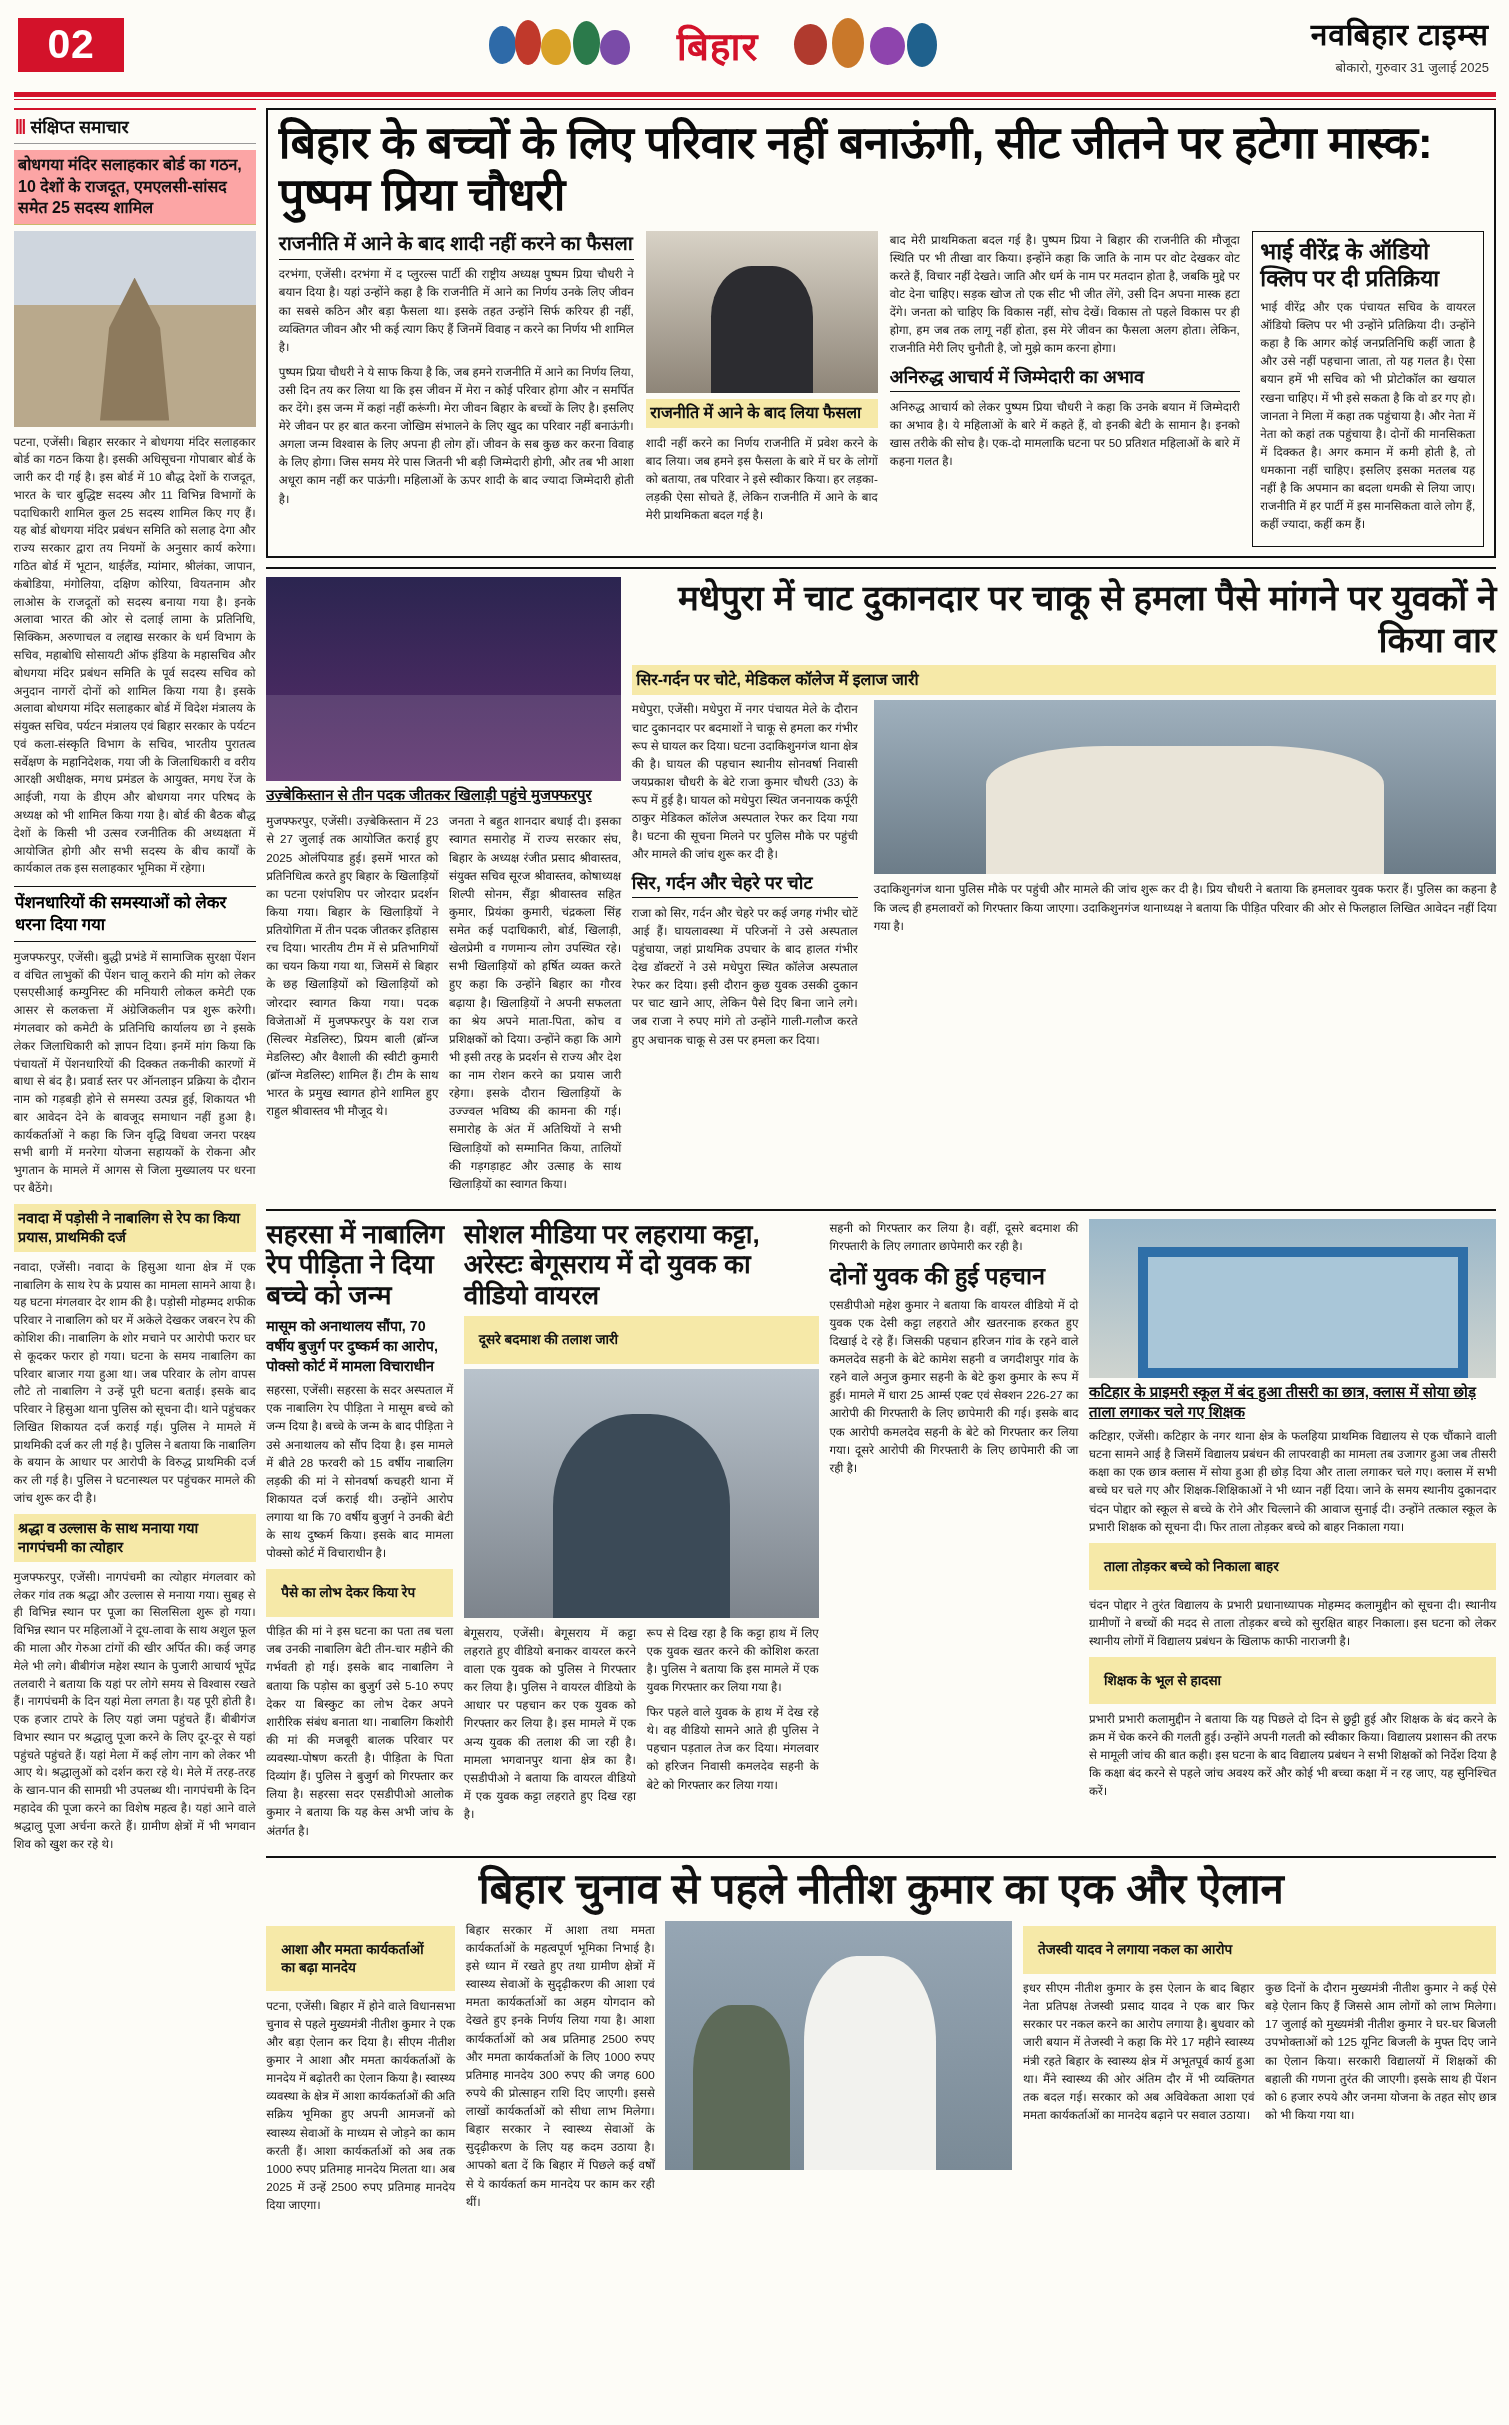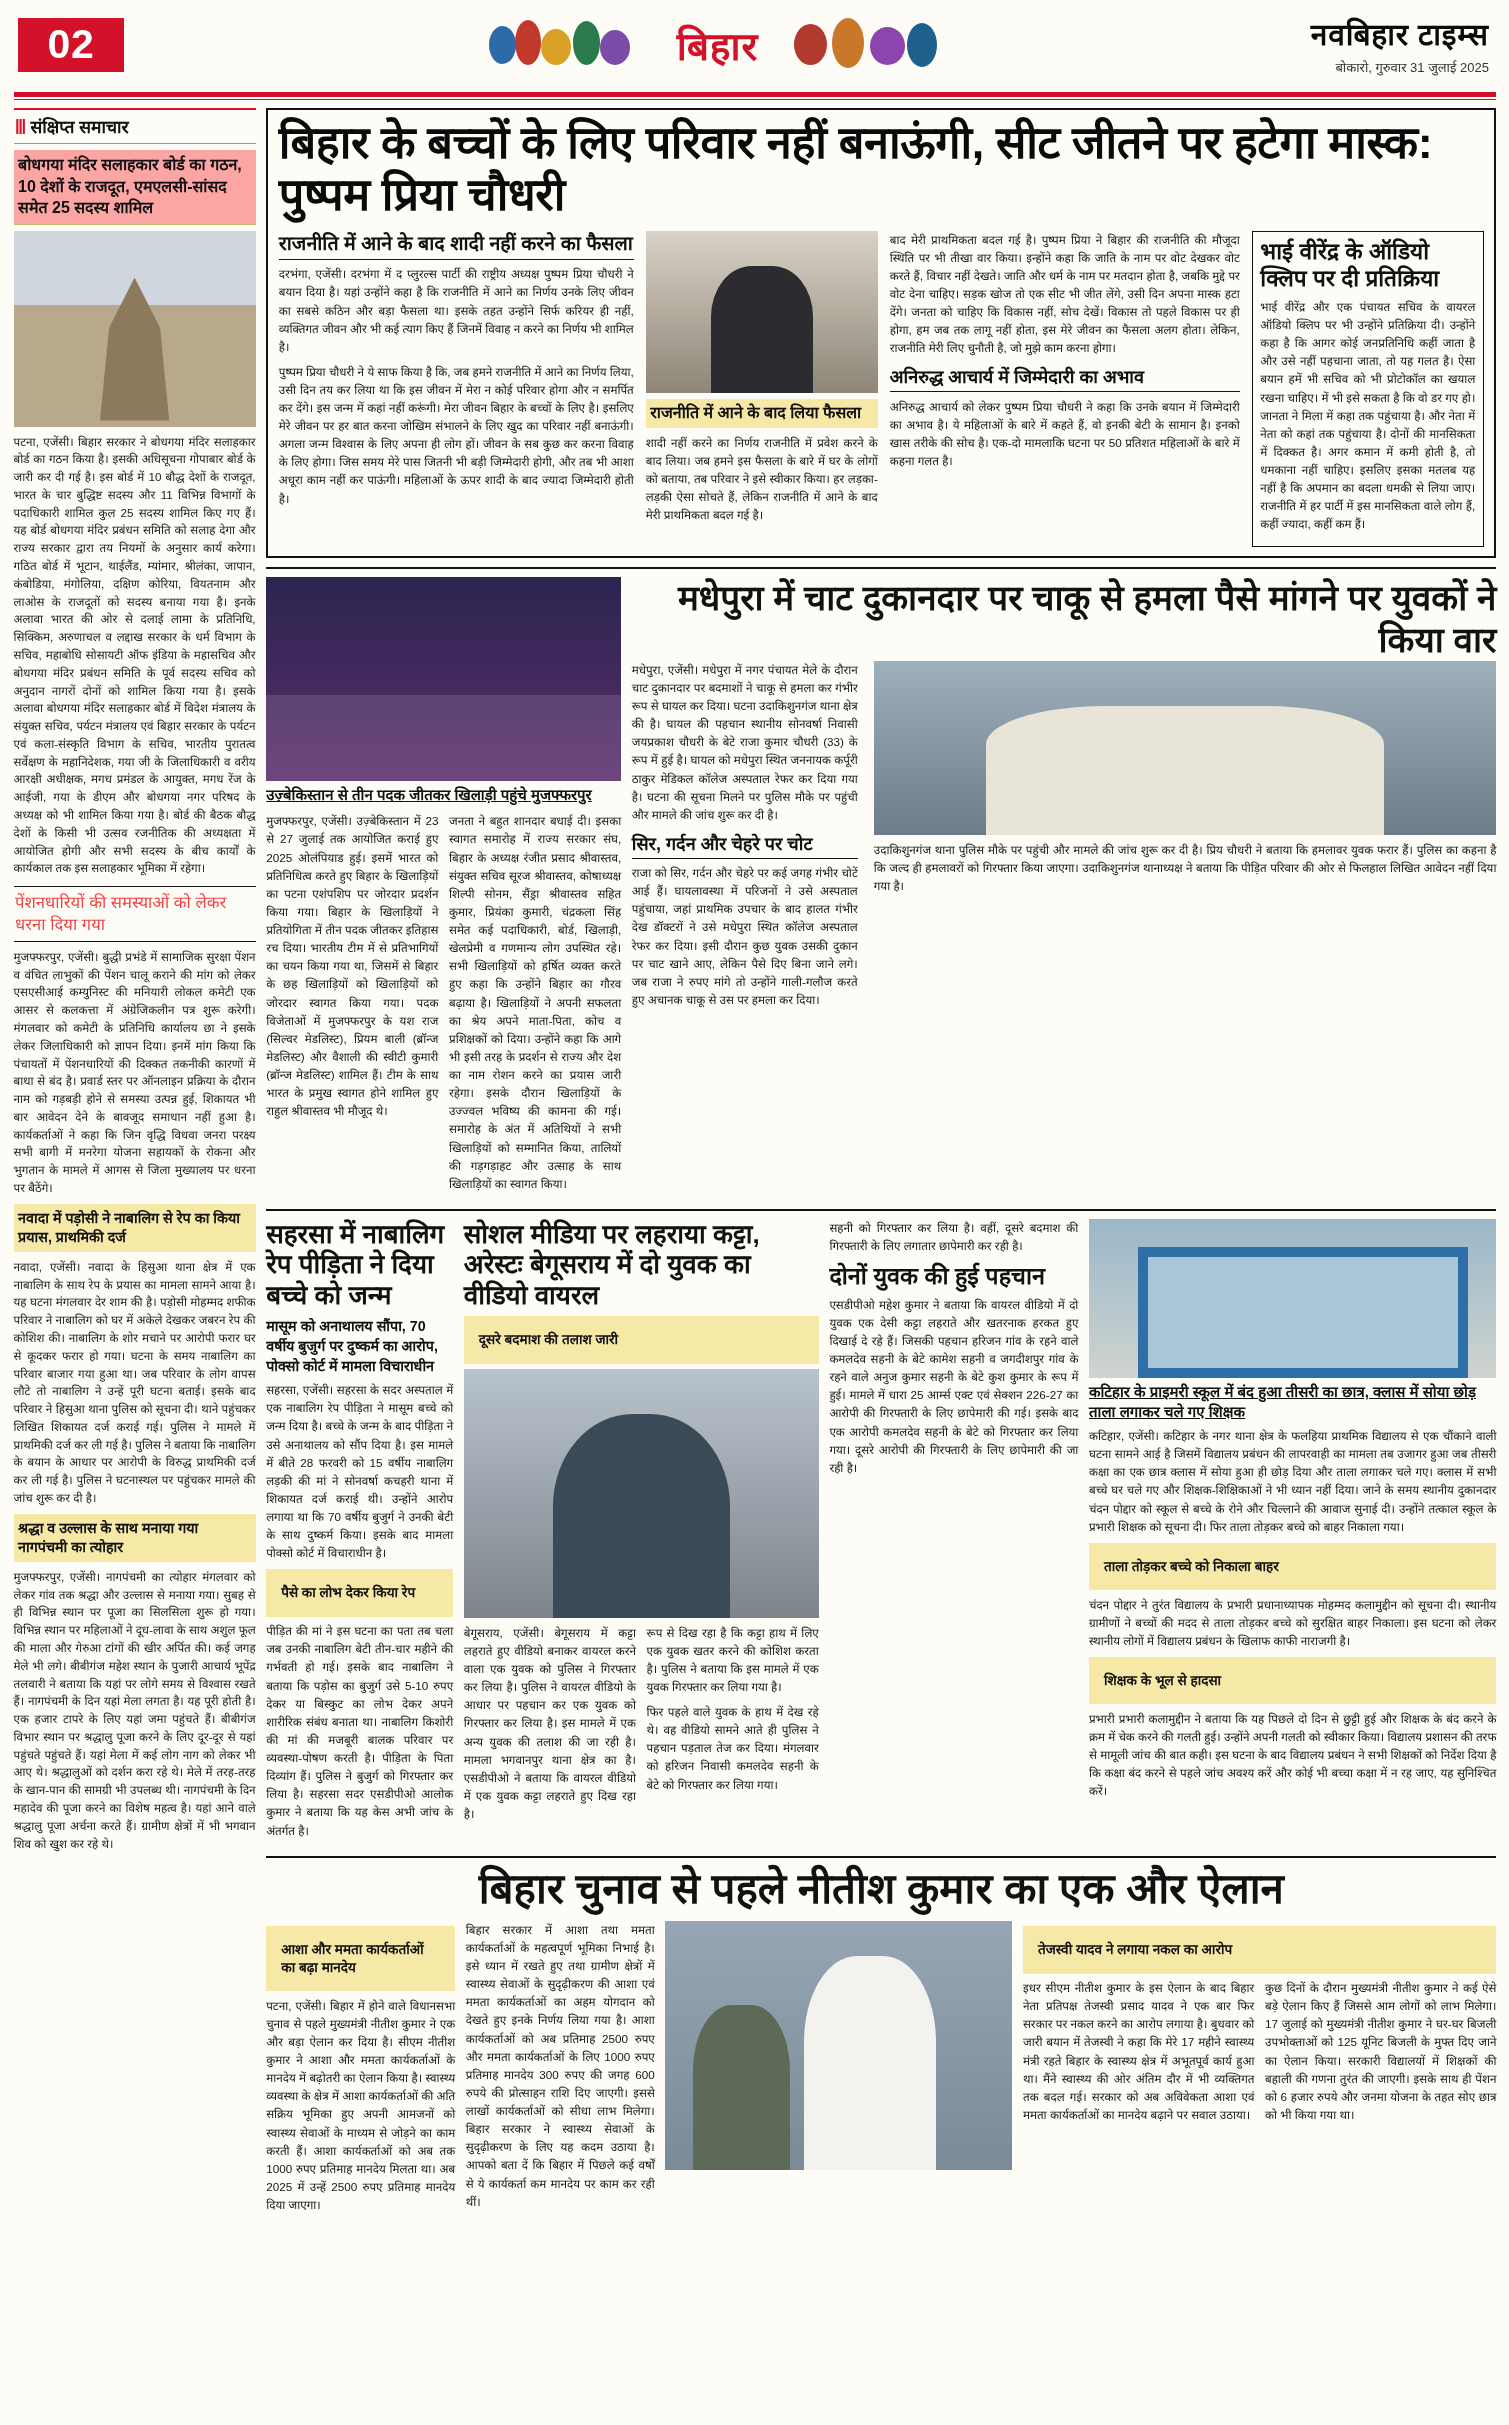--- a/index.html
+++ b/index.html
@@ -44,21 +44,21 @@
   .rail-head .t { font-size:17.4px; font-weight:bold; color:#111; }
   .rail-lead {
     background:#fca5a5; font-size:16px; font-weight:bold; line-height:1.35;
     padding:4.5px 4.5px; color:#111; border-bottom:0.8px solid #c9b96a;
   }
   .photo { background:#c9c6bb; position:relative; overflow:hidden; }
   .rail-photo { height:196px; margin:6px 0; }
   .rail-text { font-size:11.7px; line-height:1.52; text-align:justify; color:#1b1b1b; }
   .rail-text p { margin:0 0 6.8px 0; }
   .rail-sub {
-    font-size:16.6px; font-weight:normal; line-height:1.3; color:#ef4444;
+    font-size:16.6px; font-weight:bold; line-height:1.3; color:#000000;
     border-top:1.5px solid #111; border-bottom:0.8px solid #111;
     padding:5.3px 1.5px; margin:9px 0 6px;
   }
   .rail-strip {
     background:#f6e9a8; font-size:14.3px; font-weight:bold; line-height:1.35;
     padding:4.5px; margin:7.5px 0 6px; color:#111;
   }
 
   
   .hero-box { border:2.3px solid #111; padding:7.5px 10.6px 9px; }
@@ -246,20 +246,21 @@
             <div class="txt" style="flex:1">
               <p>मुजफ्फरपुर, एजेंसी। उज़्बेकिस्तान में 23 से 27 जुलाई तक आयोजित कराई हुए 2025 ओलंपियाड हुई। इसमें भारत को प्रतिनिधित्व करते हुए बिहार के खिलाड़ियों का पटना एशंपशिप पर जोरदार प्रदर्शन किया गया। बिहार के खिलाड़ियों ने प्रतियोगिता में तीन पदक जीतकर इतिहास रच दिया। भारतीय टीम में से प्रतिभागियों का चयन किया गया था, जिसमें से बिहार के छह खिलाड़ियों को खिलाड़ियों को जोरदार स्वागत किया गया। पदक विजेताओं में मुजफ्फरपुर के यश राज (सिल्वर मेडलिस्ट), प्रियम बाली (ब्रॉन्ज मेडलिस्ट) और वैशाली की स्वीटी कुमारी (ब्रॉन्ज मेडलिस्ट) शामिल हैं। टीम के साथ भारत के प्रमुख स्वागत होने शामिल हुए राहुल श्रीवास्तव भी मौजूद थे।</p>
             </div>
             <div class="txt" style="flex:1">
               <p>जनता ने बहुत शानदार बधाई दी। इसका स्वागत समारोह में राज्य सरकार संघ, बिहार के अध्यक्ष रंजीत प्रसाद श्रीवास्तव, संयुक्त सचिव सूरज श्रीवास्तव, कोषाध्यक्ष शिल्पी सोनम, सैंड्रा श्रीवास्तव सहित कुमार, प्रियंका कुमारी, चंद्रकला सिंह समेत कई पदाधिकारी, बोर्ड, खिलाड़ी, खेलप्रेमी व गणमान्य लोग उपस्थित रहे। सभी खिलाड़ियों को हर्षित व्यक्त करते हुए कहा कि उन्होंने बिहार का गौरव बढ़ाया है। खिलाड़ियों ने अपनी सफलता का श्रेय अपने माता-पिता, कोच व प्रशिक्षकों को दिया। उन्होंने कहा कि आगे भी इसी तरह के प्रदर्शन से राज्य और देश का नाम रोशन करने का प्रयास जारी रहेगा। इसके दौरान खिलाड़ियों के उज्ज्वल भविष्य की कामना की गई। समारोह के अंत में अतिथियों ने सभी खिलाड़ियों को सम्मानित किया, तालियों की गड़गड़ाहट और उत्साह के साथ खिलाड़ियों का स्वागत किया।</p>
             </div>
           </div>
         </div>
         <div class="b2-right">
           <div class="b2-h">मधेपुरा में चाट दुकानदार पर चाकू से हमला पैसे मांगने पर युवकों ने किया वार</div>
+          <div class="yellow-h">सिर-गर्दन पर चोटे, मेडिकल कॉलेज में इलाज जारी</div>
           <div style="display:flex; gap:16px;">
             <div style="width:226px">
               <div class="txt">
                   <p>मधेपुरा, एजेंसी। मधेपुरा में नगर पंचायत मेले के दौरान चाट दुकानदार पर बदमाशों ने चाकू से हमला कर गंभीर रूप से घायल कर दिया। घटना उदाकिशुनगंज थाना क्षेत्र की है। घायल की पहचान स्थानीय सोनवर्षा निवासी जयप्रकाश चौधरी के बेटे राजा कुमार चौधरी (33) के रूप में हुई है। घायल को मधेपुरा स्थित जननायक कर्पूरी ठाकुर मेडिकल कॉलेज अस्पताल रेफर कर दिया गया है। घटना की सूचना मिलने पर पुलिस मौके पर पहुंची और मामले की जांच शुरू कर दी है।</p>
                 </div>
               <div class="sub-h2">सिर, गर्दन और चेहरे पर चोट</div>
               <div class="txt">
                   <p>राजा को सिर, गर्दन और चेहरे पर कई जगह गंभीर चोटें आई हैं। घायलावस्था में परिजनों ने उसे अस्पताल पहुंचाया, जहां प्राथमिक उपचार के बाद हालत गंभीर देख डॉक्टरों ने उसे मधेपुरा स्थित कॉलेज अस्पताल रेफर कर दिया। इसी दौरान कुछ युवक उसकी दुकान पर चाट खाने आए, लेकिन पैसे दिए बिना जाने लगे। जब राजा ने रुपए मांगे तो उन्होंने गाली-गलौज करते हुए अचानक चाकू से उस पर हमला कर दिया।</p>
                 </div>
             </div>

